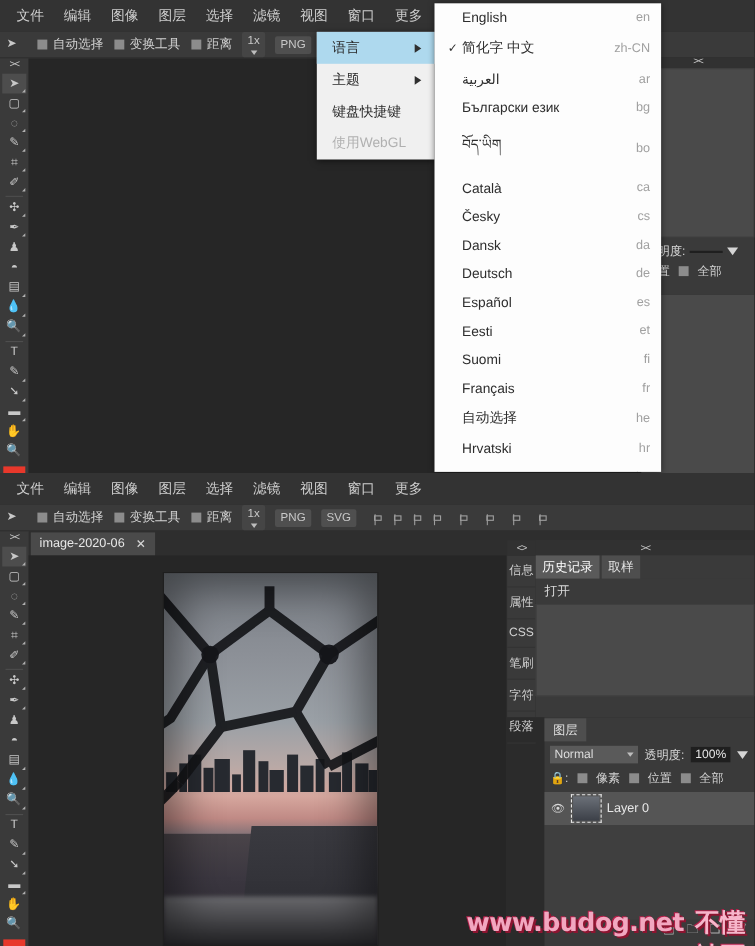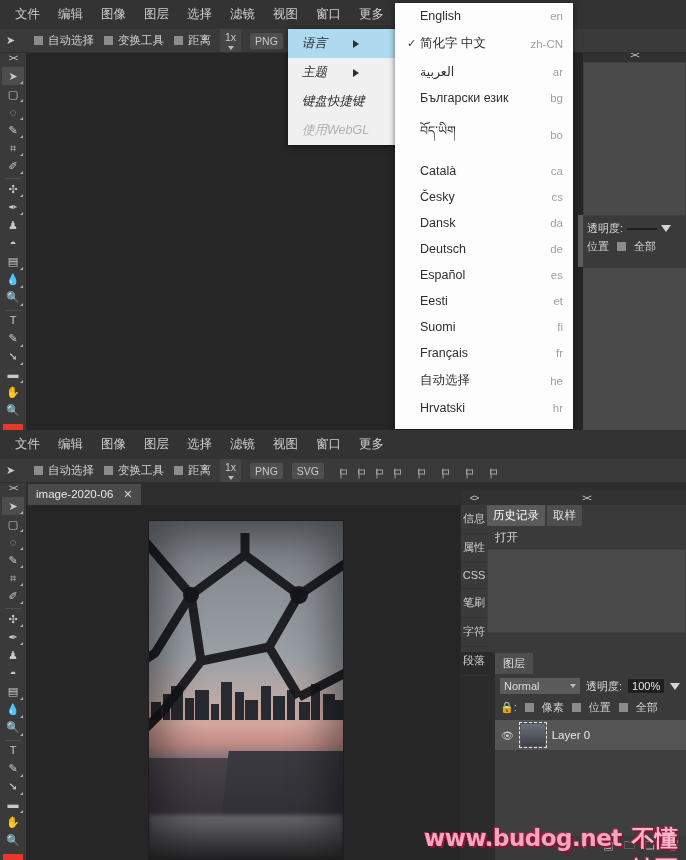--- a/index.html
+++ b/index.html
@@ -65,22 +65,22 @@
 
   
   .canvas { position:absolute; background:#262626; }
 
   
   .menu-pop {
     position:absolute; background:#f0f0f0; box-shadow:0 1px 6px rgba(0,0,0,.55);
     z-index: 40; font-size:12.5px; color:#2a2a2a;
   }
   .mp-row {
-    display:flex; align-items:center; 
-    padding: 6px 12px 6px 14px; white-space:nowrap; cursor:default;font-style:italic;
+    display:flex; align-items:center; justify-content:space-between;
+    padding: 6px 12px 6px 14px; white-space:nowrap; cursor:default;
   }
   .mp-row.hl { background:#aed9ee; }
   .mp-row.dis { color:#b0b0b0; }
   .mp-arrow {
     width:0;height:0;border-top:4.5px solid transparent;border-bottom:4.5px solid transparent;
     border-left:6px solid #2f2f2f; margin-left:26px;
   }
   .lang-pop { background:#fdfdfd; }
   .lg-row { display:flex; align-items:center; padding: 6px 10px 6px 12px; cursor:default; }
   .lg-check { width:13px; font-size:11px; color:#333; }
@@ -317,21 +317,21 @@
           <span class="mp-arrow"></span>
         </div>
         <div class="mp-row">
           <span>键盘快捷键</span>
         </div>
         <div class="mp-row dis">
           <span>使用WebGL</span>
         </div>
       </div>
 
-    <div class="menu-pop lang-pop" id="lang-menu" style="left:395px; top:3px; width:178px; height:426px; overflow:hidden;">
+    <div class="menu-pop lang-pop" id="lang-menu" style="left:395px; top:3px; width:206px; height:426px; overflow:hidden;">
         <div class="lg-row">
           <span class="lg-check"></span>
           <span class="lg-name">English</span>
           <span class="lg-code">en</span>
         </div>
         <div class="lg-row">
           <span class="lg-check">✓</span>
           <span class="lg-name">简化字 中文</span>
           <span class="lg-code">zh-CN</span>
         </div>

